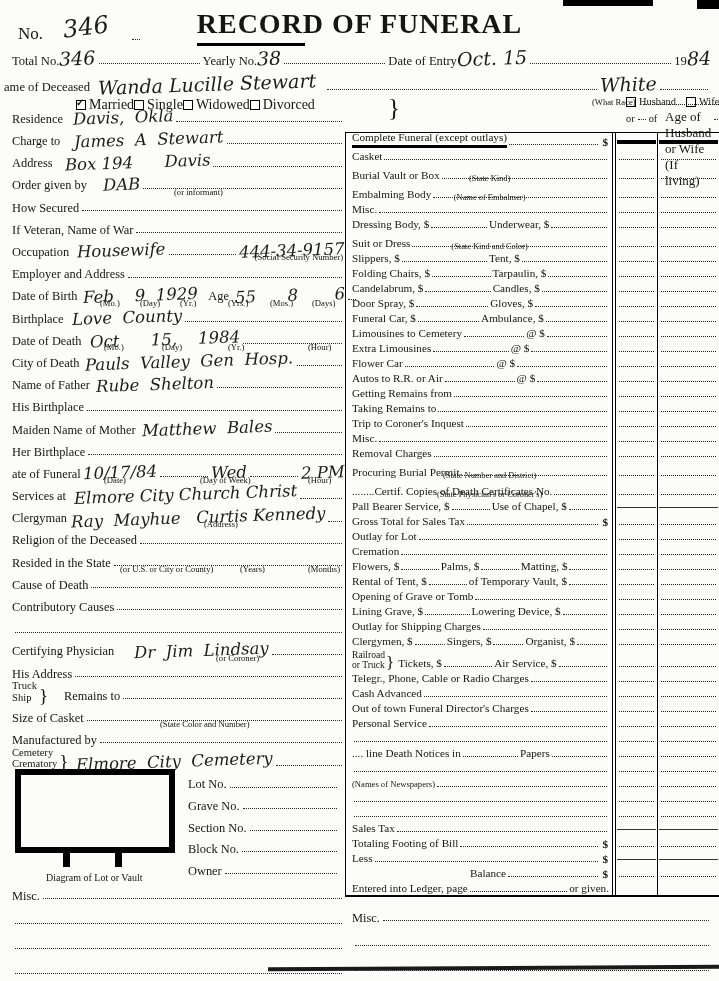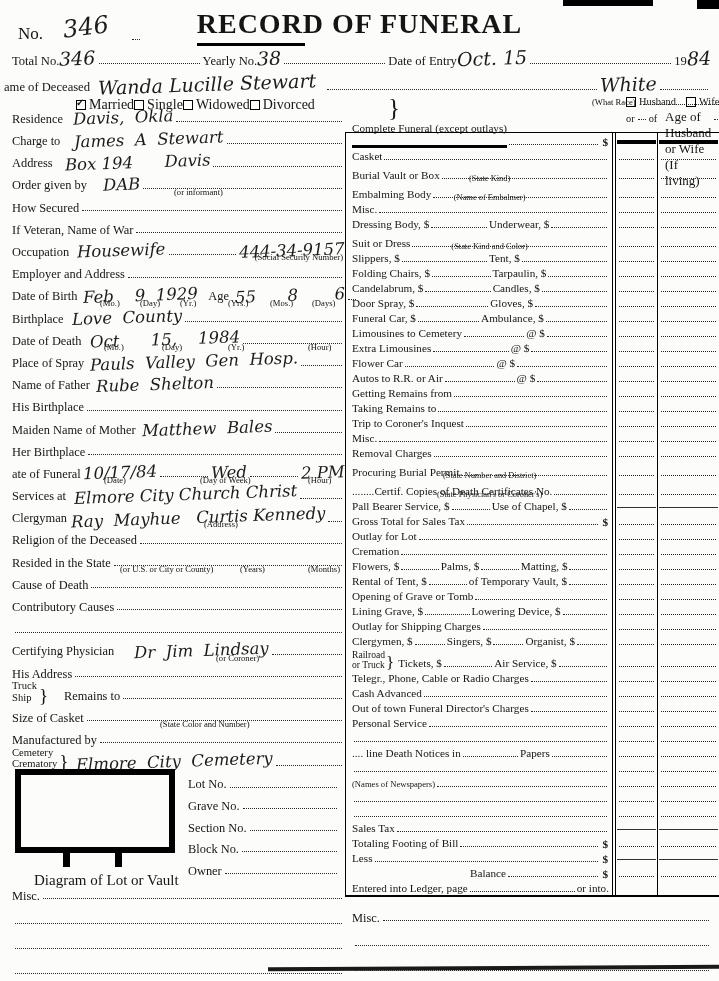--- a/index.html
+++ b/index.html
@@ -29,40 +29,40 @@
   .sp-opts{display:flex;gap:10px;align-items:center;}
   .sp-line{display:flex;align-items:flex-end;}
   .brace2{grid-row:1/3;font-size:25px;line-height:28px;}
   .age-line{display:flex;font-size:13px;margin-left:25px;}
   
   .lcol{position:absolute;left:12px;top:104px;width:333px;font-size:12.4px;}
   
   .lot-diagram{position:absolute;left:15px;top:769px;width:148px;height:72px;border:6px solid #000;background:#fcfcfa;}
   .leg{position:absolute;width:7px;height:20px;background:#000;bottom:-20px;}
   .leg1{left:42px;} .leg2{left:94px;}
-  .lot-caption{position:absolute;left:34px;top:872px;font-size:15px;}
+  .lot-caption{position:absolute;left:46px;top:872px;font-size:10px;}
   .lot-items{position:absolute;left:188px;top:770px;width:152px;font-size:12.4px;}
   .lot-row{height:21.6px;}
   
   .misc-left{position:absolute;left:12px;top:878px;width:333px;font-size:12.4px;}
   .misc-right{position:absolute;left:352px;top:900px;width:360px;font-size:12.4px;}
   .misc-row{display:flex;align-items:flex-end;height:25px;}
   
   .charges{position:absolute;left:345px;top:132px;width:374px;border-top:1.6px solid #000;border-bottom:2.5px solid #000;box-sizing:border-box;}
   .c-row{display:flex;align-items:stretch;height:15px;position:relative;}
   .c-row.has-note{height:19px;}
   .c-row.row-rail{height:22px;}
   .c-main{flex:0 0 268px;display:flex;align-items:flex-end;padding:0 3px 0 6px;position:relative;
           border-left:1.8px solid #000;border-right:1.8px solid #000;box-sizing:border-box;font-size:11.2px;}
   .c-lbl{white-space:nowrap;line-height:1.2;}
   .c-main .dots{margin:0 2px 3px 2px;border-bottom:1.4px dotted #2a2a2a;}
   .c-dollar{font-weight:700;margin:0 1px 0 2px;line-height:1.1;}
   .c-note{position:absolute;left:54%;transform:translateX(-50%);top:10.5px;font-size:8.4px;white-space:nowrap;}
   .c-small{font-size:8.6px;line-height:1.1;margin-bottom:1px;}
-  .u-heavy{border-bottom:3px solid #000;padding-bottom:10px;}
+  .u-heavy{border-bottom:3px solid #000;padding-bottom:1px;}
   .c-stack{font-size:9.6px;line-height:1.05;white-space:nowrap;}
   .c-brace{font-size:17px;line-height:0.8;margin:0 4px 0 1px;}
   .c-ind{flex:0 0 118px;}
   .m1{flex:0 0 42px;border-left:1.6px solid #000;margin-left:2px;display:flex;align-items:flex-end;box-sizing:border-box;}
   .m2{flex:1 1 auto;border-left:1px solid #000;display:flex;align-items:flex-end;}
   .mdots{flex:1;border-bottom:1.5px dotted #222;height:1px;margin:0 3px 3px 3px;}
   .msolid{flex:1;border-bottom:1.6px solid #333;height:1px;margin:0 1px 5px 1px;}
   .mheavy{flex:1;border-bottom:4px solid #000;height:1px;margin:0 1px 4px 1px;}
   .mnone{flex:1;}
   
@@ -235,21 +235,21 @@
       <span class="f-lbl">Date of Death</span>
       <span class="hw hw-md" style="margin-left:8px;">Oct      15,    1984</span>
       <span class="dots"></span>
       <span class="sub" style="left:92px;top:16px;">(Mo.)</span>
       <span class="sub" style="left:150px;top:16px;">(Day)</span>
       <span class="sub" style="left:216px;top:16px;">(Yr.)</span>
       <span class="sub" style="left:296px;top:16px;">(Hour)</span>
     </div>
 
     <div class="f-row">
-      <span class="f-lbl">Place of Spray</span>
+      <span class="f-lbl">City of Death</span>
       <span class="hw hw-md" style="margin-left:6px;">Pauls  Valley  Gen  Hosp.</span>
       <span class="dots"></span>
     </div>
 
     <div class="f-row">
       <span class="f-lbl">Name of Father</span>
       <span class="hw hw-md" style="margin-left:6px;">Rube  Shelton</span>
       <span class="dots"></span>
     </div>
 
@@ -1052,21 +1052,21 @@
           <span class="mdots"></span>
         </div>
         <div class="m2">
           <span class="mdots"></span>
         </div>
       </div>
       <div class="c-row">
         <div class="c-main">
           <span class="c-lbl">Entered into Ledger, page</span>
           <span class="dots"></span>
-          <span class="c-lbl">or into.</span>
+          <span class="c-lbl">or given.</span>
         </div>
         <div class="m1">
           <span class="mnone"></span>
         </div>
         <div class="m2">
           <span class="mnone"></span>
         </div>
       </div>
     </div>
 

